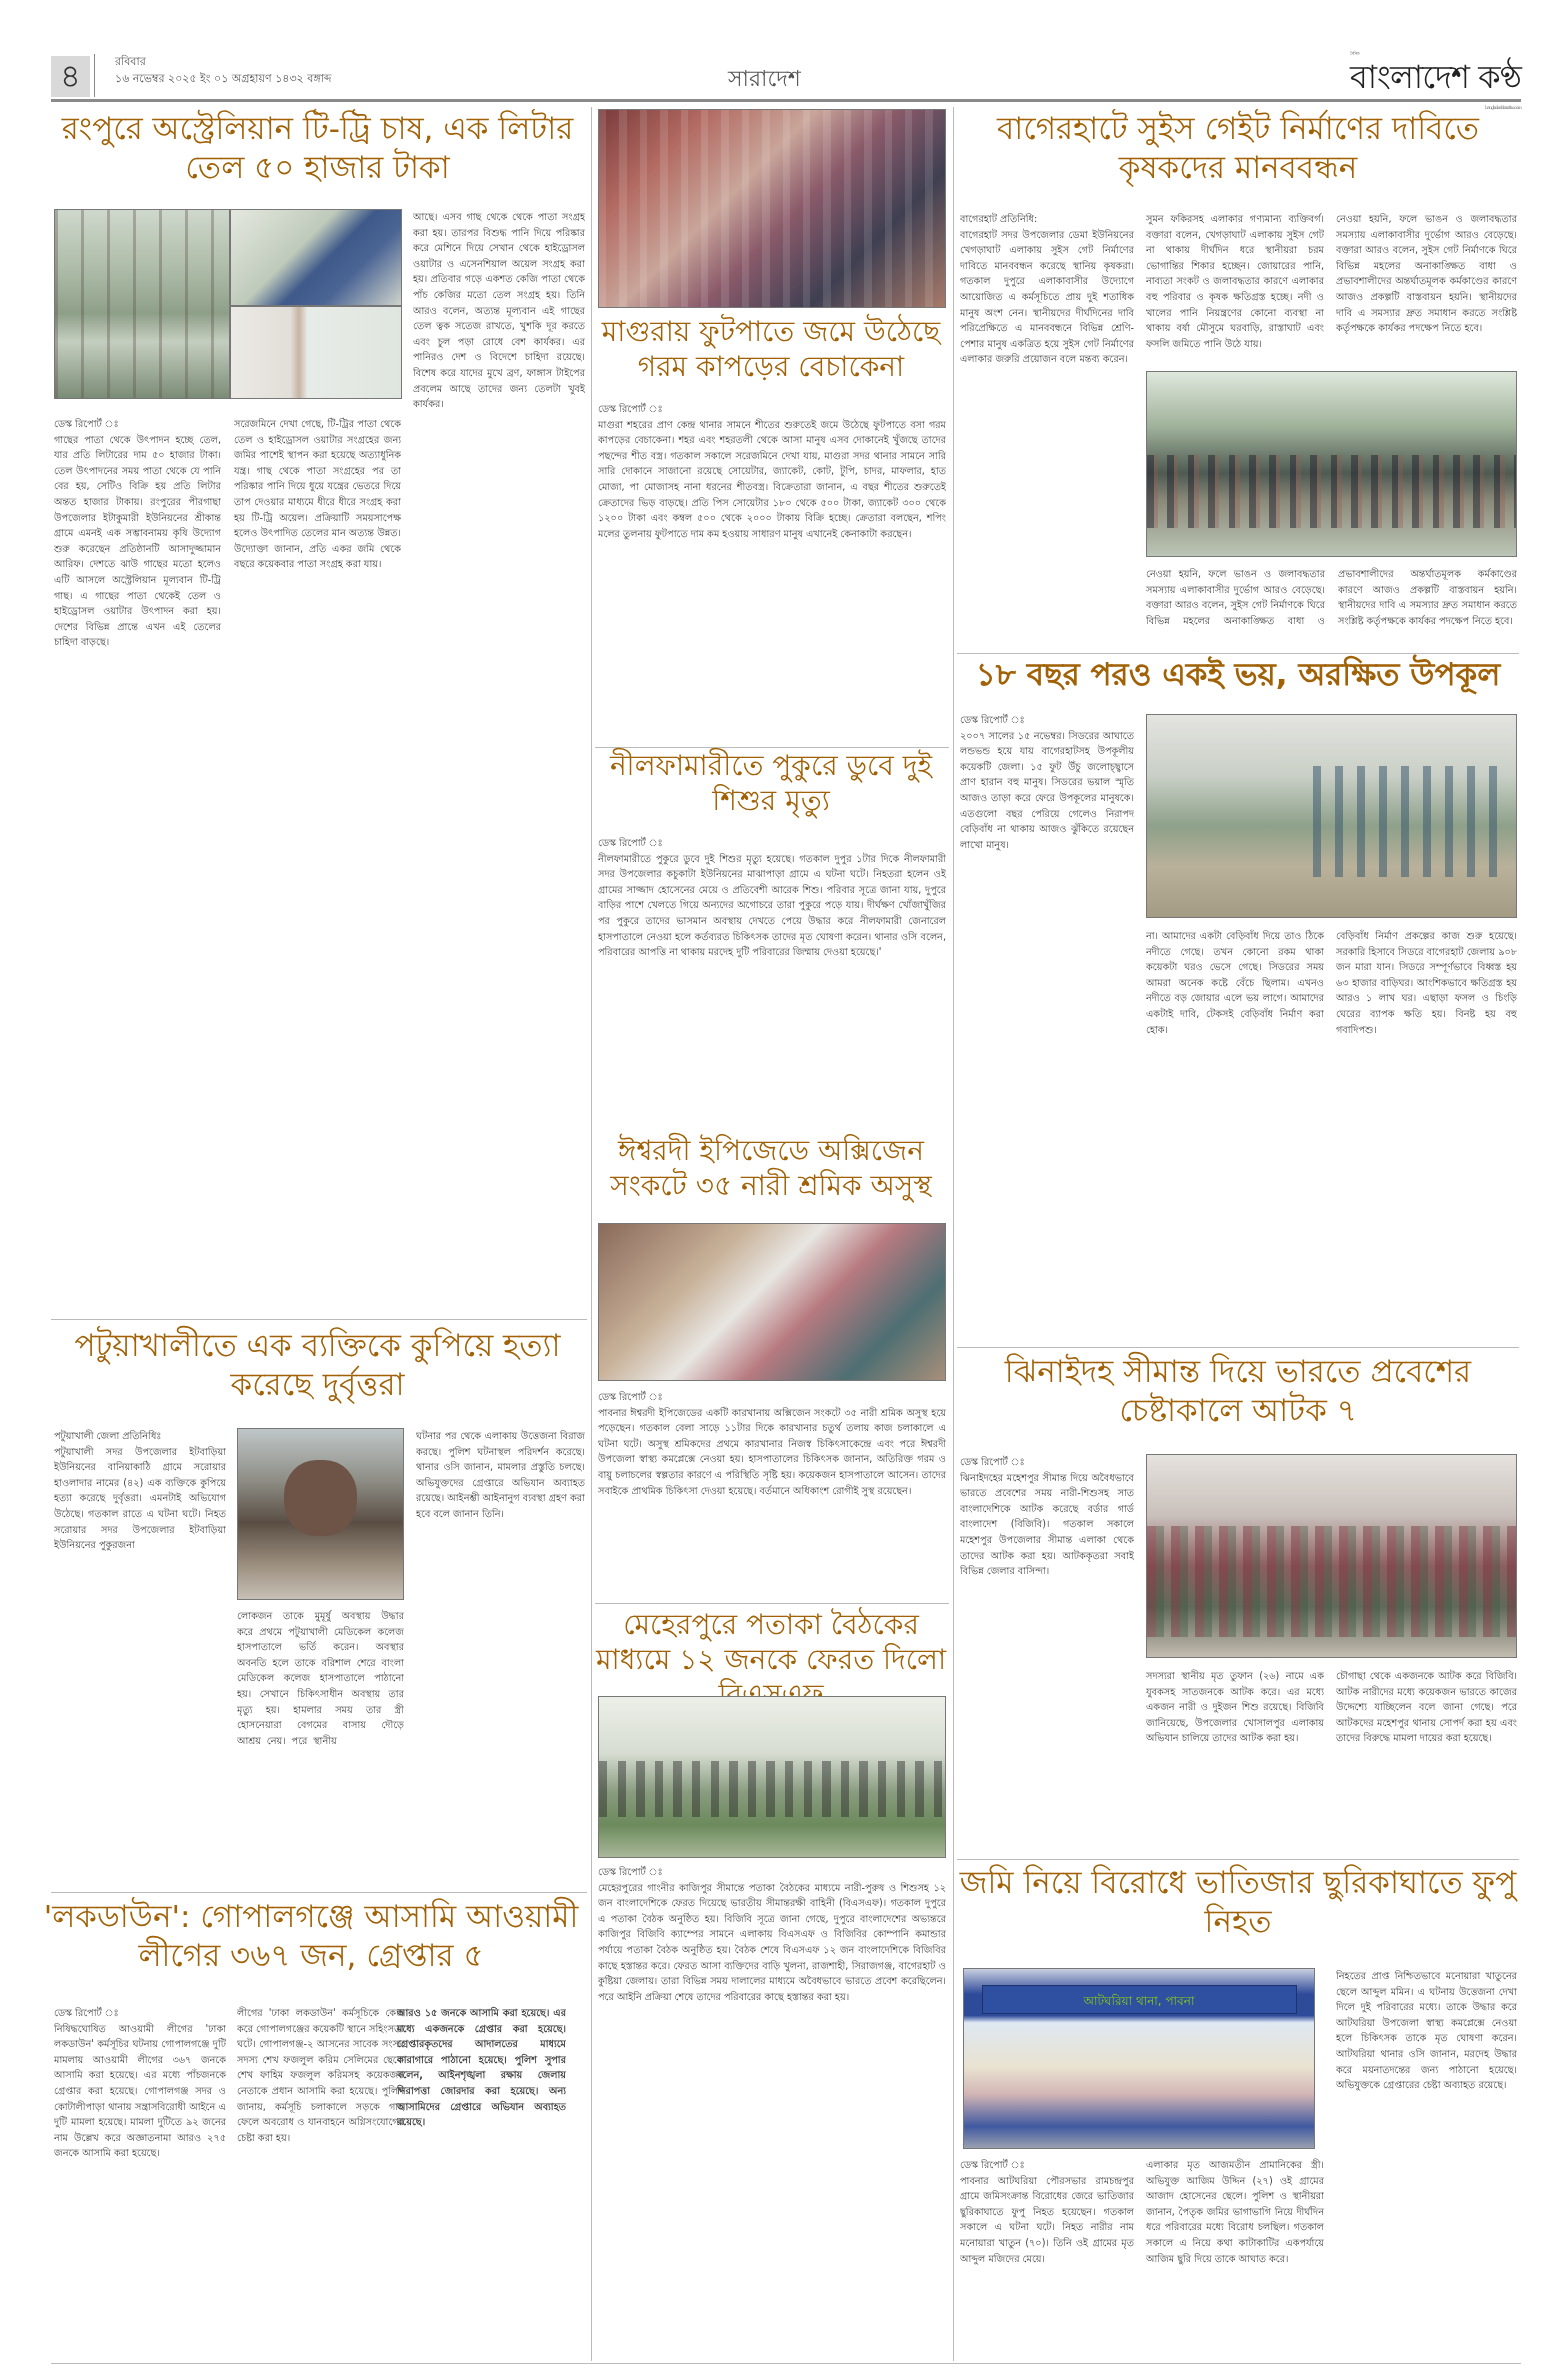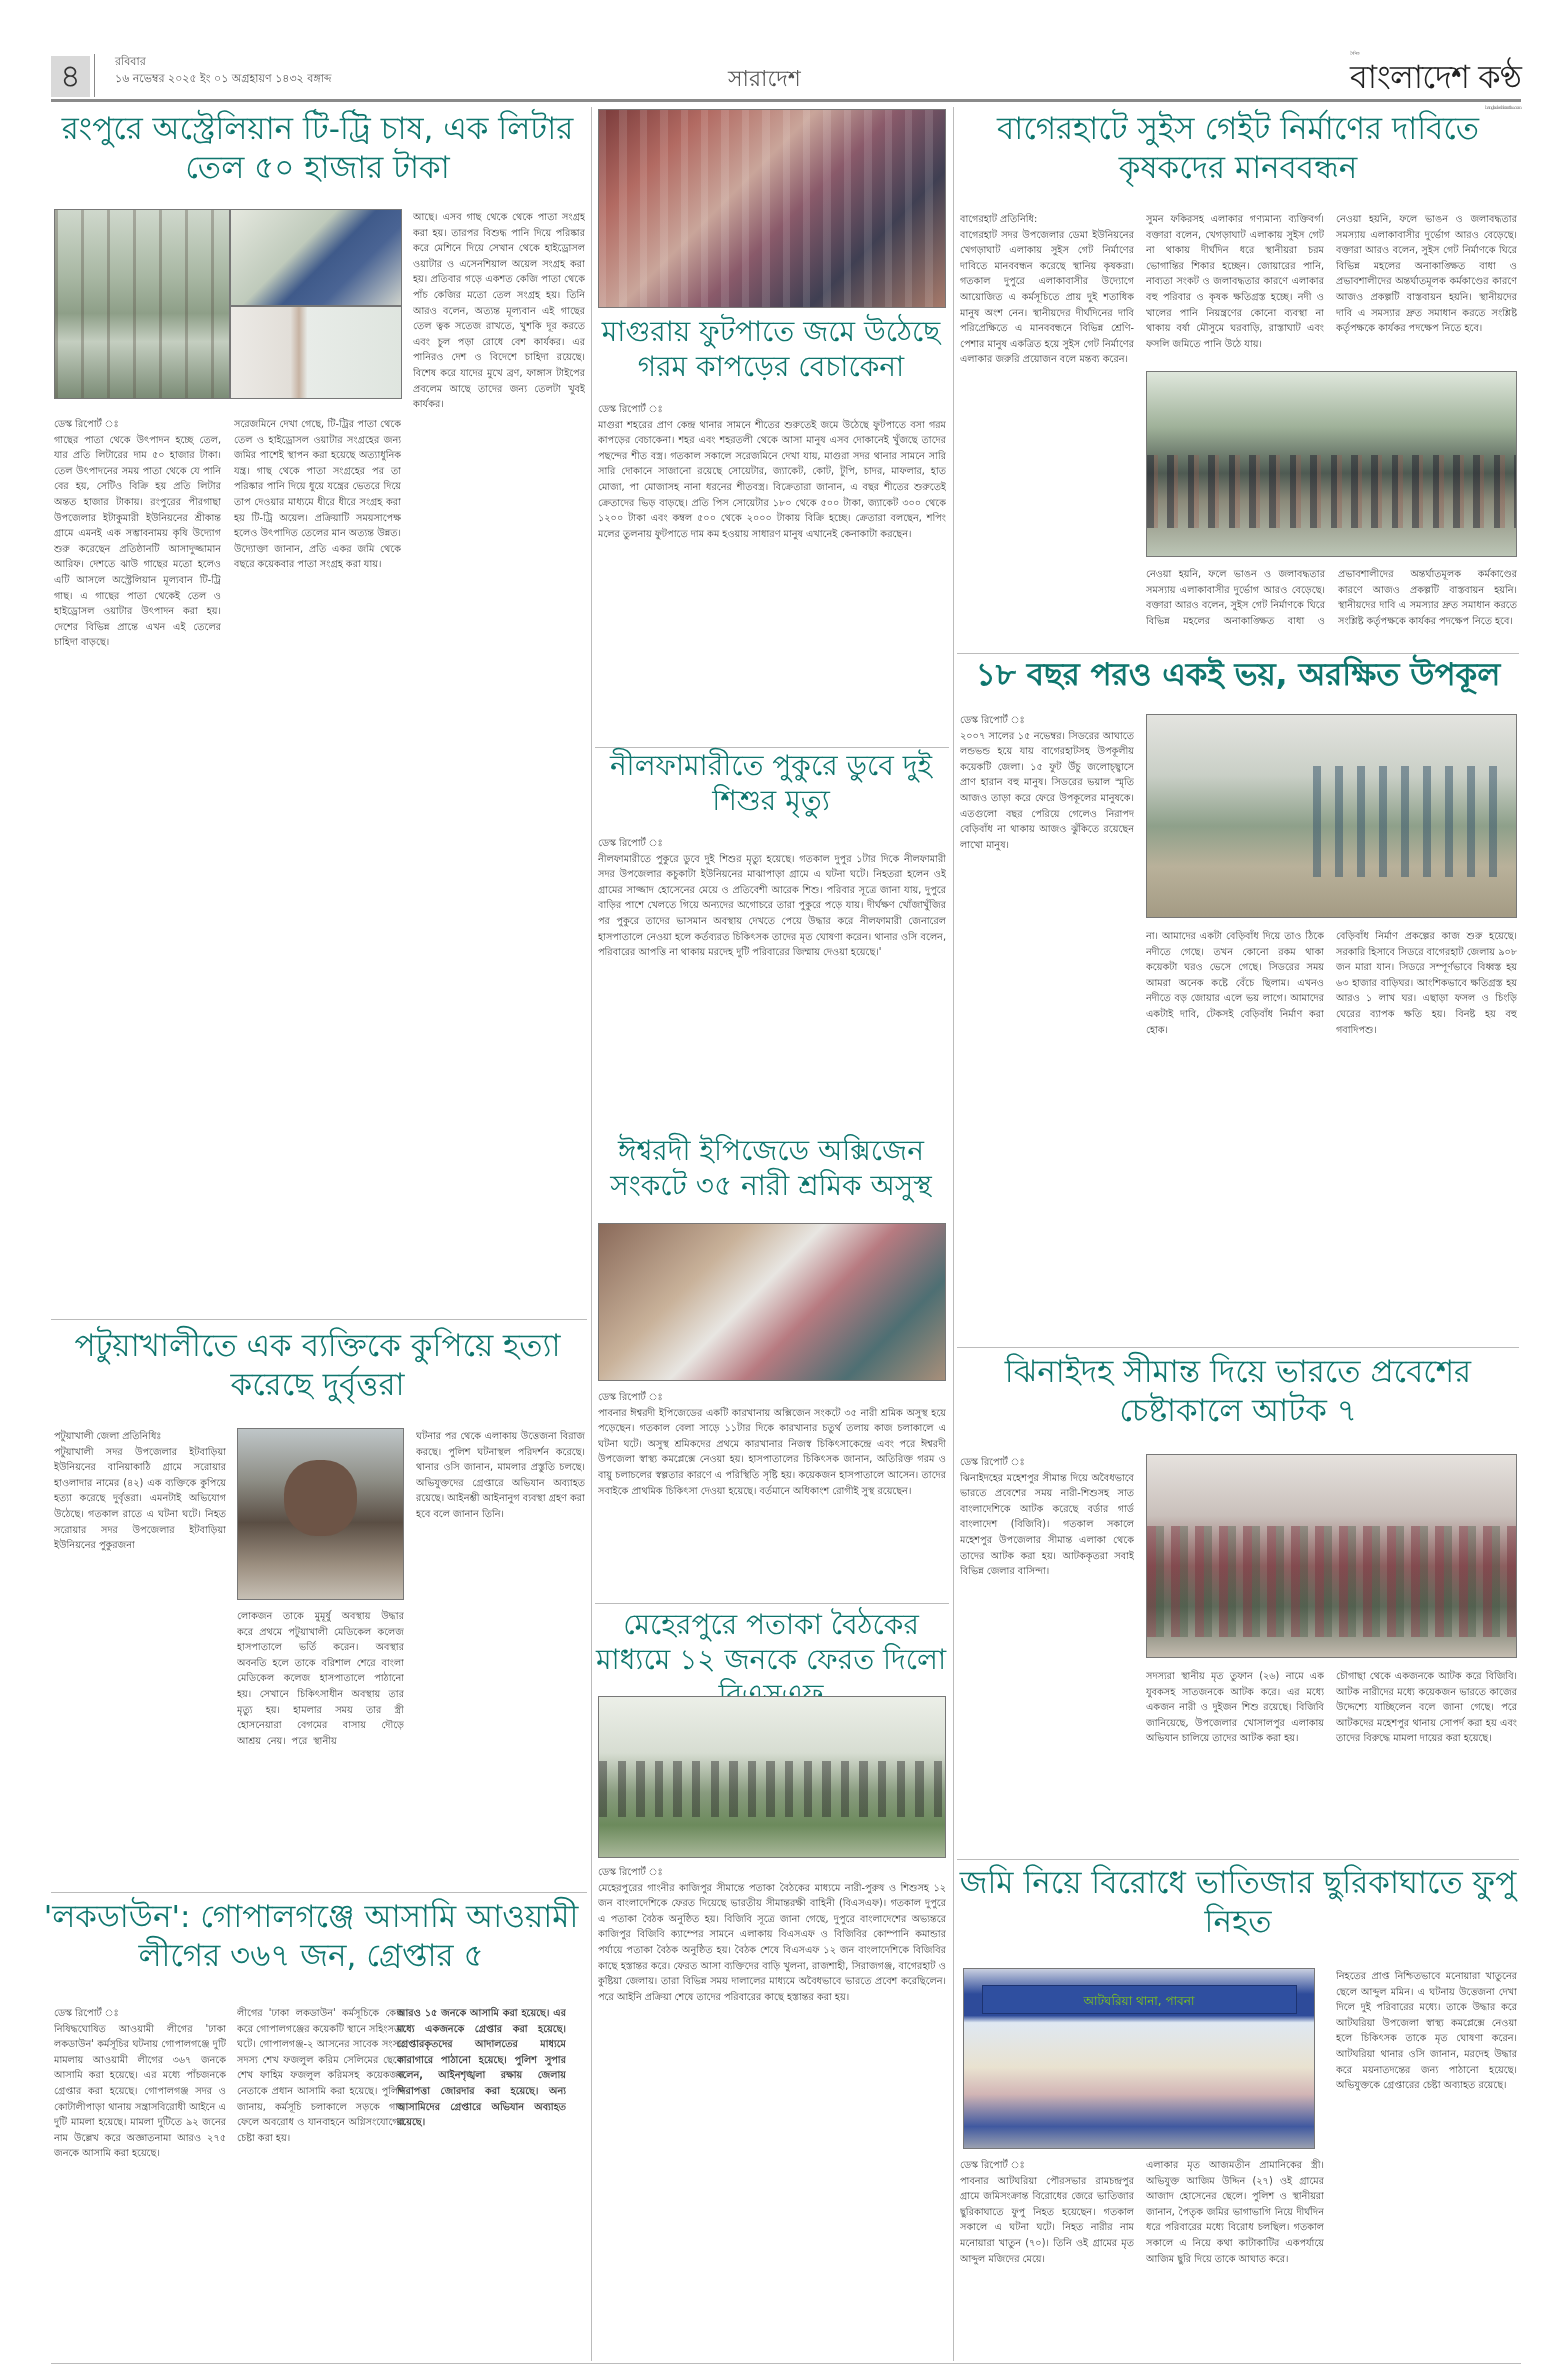--- a/index.html
+++ b/index.html
@@ -15,21 +15,21 @@
   .date-full { font-size: 11px; color: #555; line-height: 16.7px; }
   .section-title { position: absolute; left: 677px; top: 9.3px; font-size: 22px; color: #555; }
   .brand { position: absolute; right: 0; top: 0; font-family: "DejaVu Serif", serif; font-weight: normal; font-size: 32px; color: #222; letter-spacing: -0.9px; }
   .brand small { position: absolute; font-size: 4.6px; color: #777; }
   .brand .b-top { left: 0; top: -1.9px; }
   .brand .b-bot { right: 0; bottom: -3.7px; }
   .rule-top { position: absolute; left: 51px; top: 99px; width: 1470px; height: 2.8px; background: #8a8a8a; }
 
   
   .block { position: absolute; }
-  .headline { position: absolute; text-align: center; font-family: "DejaVu Sans", sans-serif; color: #0f766e; font-weight: normal; line-height: 1.25; }
+  .headline { position: absolute; text-align: center; font-family: "DejaVu Sans", sans-serif; color: #a16207; font-weight: normal; line-height: 1.25; }
   .h-lg { font-size: 31px; }
   .h-md { font-size: 28px; }
   .photo { position: absolute; border: 0.9px solid #777; overflow: hidden; }
   .body-text { position: absolute; font-size: 9.7px; line-height: 15.6px; color: #444; text-align: justify; column-gap: 13px; }
   .body-text p { margin: 0; }
   .byline { display: block; }
   .vline { position: absolute; width: 0.9px; background: #bbb; }
   .hline { position: absolute; height: 0.9px; background: #bbb; }
 
   

